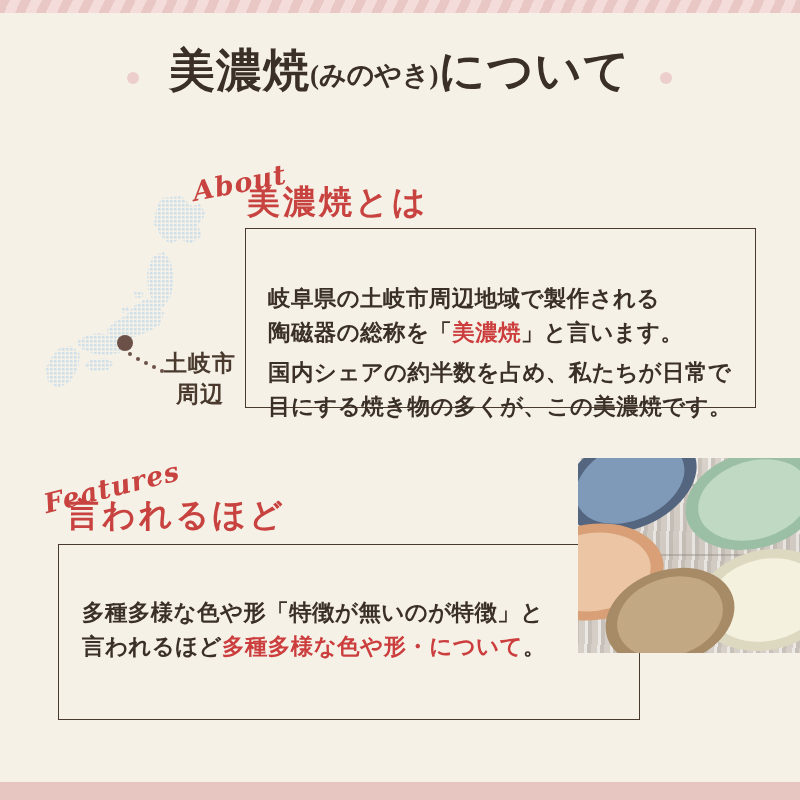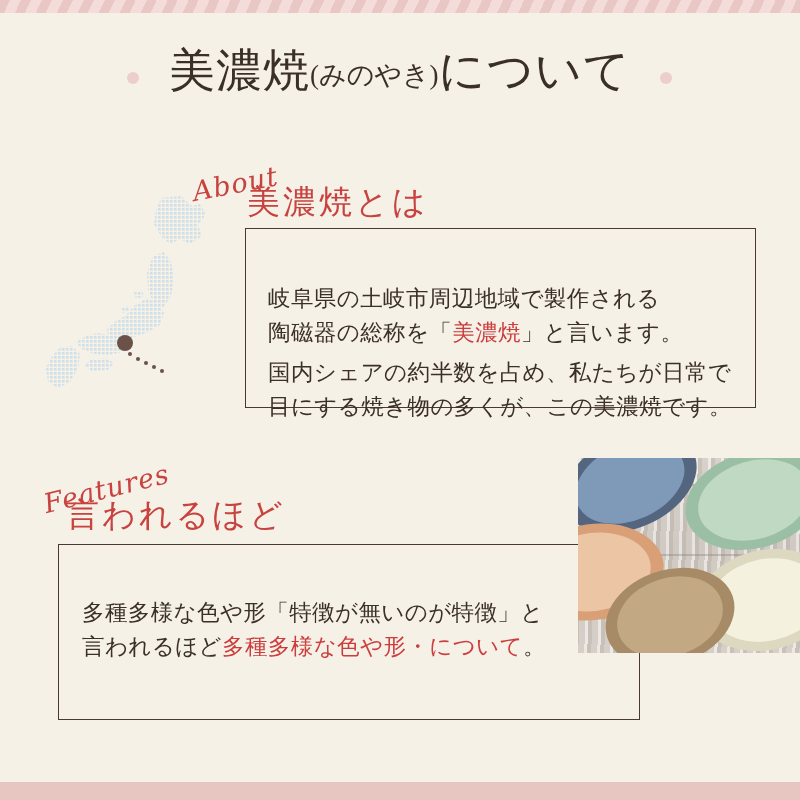--- a/index.html
+++ b/index.html
@@ -3,21 +3,21 @@
 <meta charset="utf-8">
 <style>
   html,body{margin:0;padding:0;}
   body{
     width:800px;height:800px;
     background:#f5f1e7;
     font-family:"Liberation Serif","DejaVu Serif",serif;
     overflow:hidden;
     position:relative;
   }
-  #page{position:absolute;inset:0;background:#f5f1e7;overflow:hidden;}
+  #page{position:absolute;inset:0;background:#f5f1e7;overflow:hidden;font-weight:bold;}
 
   
   .stripe-band{
     position:absolute;left:0;top:0;width:800px;height:13px;
     background:
       repeating-linear-gradient(115deg,
         #e9c7c5 0px, #e9c7c5 9px,
         #f3dcd9 9px, #f3dcd9 19px);
   }
   
@@ -185,20 +185,22 @@
   </div>
 
   <div class="map-marker"></div>
   <div class="leader">
     <span style="left:0px;top:4px;"></span>
     <span style="left:8px;top:9px;"></span>
     <span style="left:16px;top:13px;"></span>
     <span style="left:24px;top:17px;"></span>
     <span style="left:32px;top:21px;"></span>
   </div>
+  <div class="map-label">土岐市
+周辺</div>
 
   <div class="script-label" style="left:48px;top:488px;transform:rotate(-14deg);">Features</div>
   <div class="sec-heading" style="left:66px;top:493px;">言われるほど</div>
 
   <div class="textbox" style="left:58px;top:544px;width:582px;height:176px;"></div>
 
   <div class="para" style="left:82px;top:562px;width:520px;">
     <span>多種多様な色や形「特徴が無いのが特徴」と
 言われるほど</span><span class="hl">多種多様な色や形・について</span><span>。</span>
   </div>

